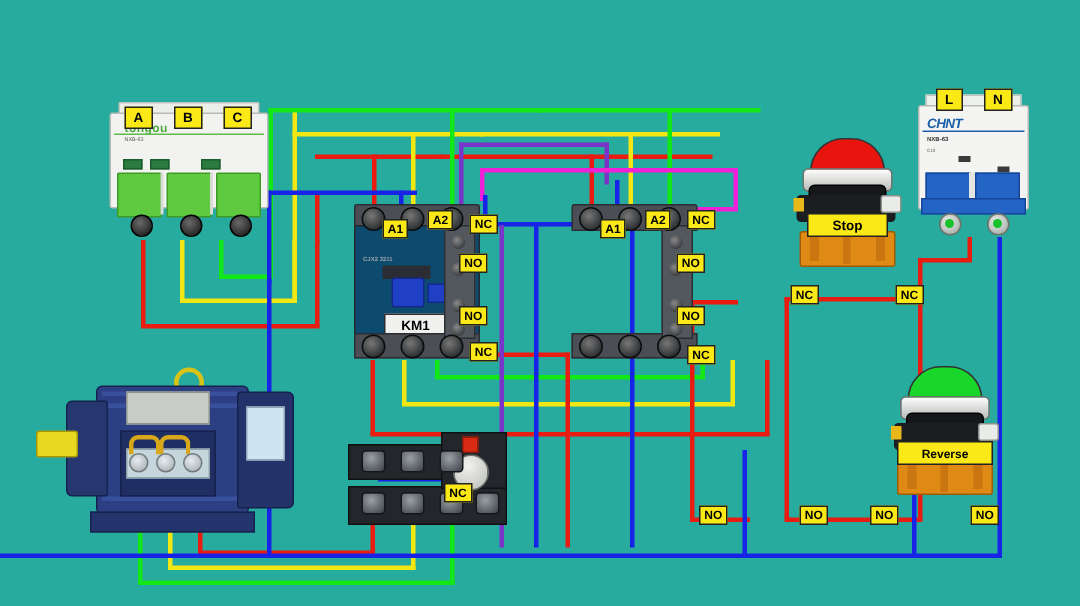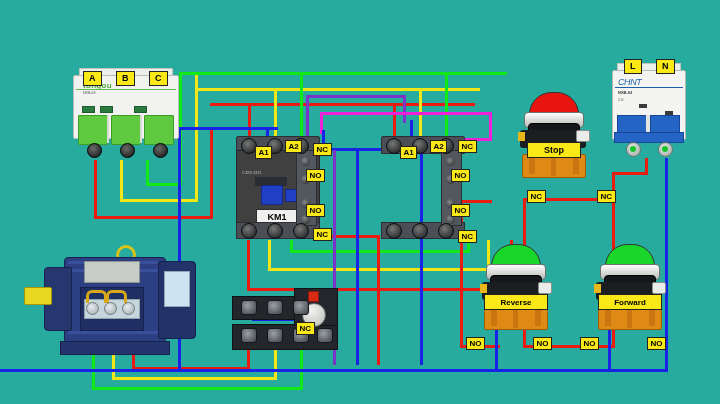--- a/index.html
+++ b/index.html
@@ -40,41 +40,41 @@
   #brk3 .sep{position:absolute;top:40px;width:2px;height:28px;background:#d8dbd4;}
   #brk3 .lug{position:absolute;top:68px;width:13px;height:13px;border-radius:50%;
              background:radial-gradient(circle at 40% 35%,#6a6a6a,#111);border:1px solid #000;}
 
   
   #brk2{position:absolute;left:612px;top:70px;width:72px;height:92px;z-index:20;}
   #brk2 .body{position:absolute;left:0;top:0;width:72px;height:68px;background:#f4f5f3;
               border:1px solid #b5b9b3;border-radius:2px;}
   #brk2 .topcap{position:absolute;left:5px;top:-7px;width:62px;height:10px;background:#edefea;
                 border:1px solid #c2c6bf;}
-  #brk2 .brand{position:absolute;left:5px;top:6px;font-size:9px;color:#1b5fa8;font-weight:normal;
+  #brk2 .brand{position:absolute;left:5px;top:6px;font-size:9px;color:#1b5fa8;font-weight:bold;
                font-style:italic;letter-spacing:-.4px;}
   #brk2 .bline{position:absolute;left:2px;top:16px;width:68px;height:1.4px;background:#1b5fa8;}
   #brk2 .model{position:absolute;left:5px;top:19px;font-size:4px;color:#333;font-weight:bold;}
   #brk2 .spec{position:absolute;left:5px;top:27px;font-size:3px;color:#555;line-height:1.5;}
   #brk2 .win{position:absolute;width:8px;height:4px;background:#3a3a3a;}
   #brk2 .lever{position:absolute;top:45px;width:28px;height:23px;background:#2464c4;
                border:1px solid #17459a;}
   #brk2 .bar{position:absolute;left:2px;top:62px;width:68px;height:9px;background:#2464c4;
              border:1px solid #17459a;}
   #brk2 .sep{position:absolute;left:34px;top:45px;width:4px;height:17px;background:#e3e5e0;}
   #brk2 .lug{position:absolute;top:72px;width:13px;height:13px;border-radius:50%;
              background:radial-gradient(circle at 40% 35%,#e9ecea,#9aa39c);border:1px solid #6d746e;}
   #brk2 .lug i{position:absolute;left:3px;top:3px;width:6px;height:6px;border-radius:50%;
                background:#17c22b;display:block;}
 
   
   .ctr{position:absolute;width:82px;height:100px;z-index:20;}
   .ctr .top{position:absolute;left:0;top:0;width:82px;height:16px;background:#4b4f55;
             border:1px solid #2b2e33;border-radius:2px 2px 0 0;}
-  .ctr .main{position:absolute;left:0;top:14px;width:82px;height:74px;background:#404040;
+  .ctr .main{position:absolute;left:0;top:14px;width:82px;height:74px;background:#0c4a6e;
              border:1px solid #24272c;border-radius:1px;}
   .ctr .bot{position:absolute;left:0;top:86px;width:82px;height:15px;background:#4b4f55;
             border:1px solid #2b2e33;}
   .ctr .mdl{position:absolute;left:5px;top:19px;font-size:4px;color:#9aa0a8;line-height:1.5;
             font-weight:bold;}
   .ctr .btn{position:absolute;left:24px;top:34px;width:20px;height:18px;background:#1f3fc4;
             border:1px solid #13288a;border-radius:2px;}
   .ctr .btn2{position:absolute;left:48px;top:38px;width:11px;height:11px;background:#1f3fc4;
              border:1px solid #13288a;}
   .ctr .slot{position:absolute;left:18px;top:26px;width:32px;height:9px;background:#2a2d33;}
@@ -392,64 +392,50 @@
     <div class="tscrew" style="left:62px;"></div>
     <div class="tscrew" style="left:80px;"></div>
     <div class="tscrew" style="left:98px;"></div>
     <div class="base"></div>
   </div>
 
   <div class="w v grn" style="left:92px;  top:300px; height:34px;"></div>
   <div class="w v yel" style="left:112px; top:300px; height:34px;"></div>
   <div class="w v red" style="left:132px; top:300px; height:34px;"></div>
 
-  <div class="pb" style="left:516px; top:92px;">
+  <div class="pb" style="left:527px; top:92px;">
     <div class="cap" style="background:#e8140e;"></div>
     <div class="ring"></div>
     <div class="blk"></div>
     <div class="blk2"></div>
     <div class="ynub"></div>
     <div class="nub"></div>
     <div class="base">
       <div class="bi" style="left:6px;top:3px;width:6px;height:16px;"></div>
       <div class="bi" style="left:28px;top:1px;width:5px;height:20px;"></div>
       <div class="bi" style="left:50px;top:3px;width:6px;height:16px;"></div>
     </div>
     <div class="nameplate">Stop</div>
   </div>
   <div class="lbl" style="left:527px; top:190px;">NC</div>
   <div class="lbl" style="left:597px; top:190px;">NC</div>
 
-  <div class="pb" style="left:478px; top:244px;">
-    <div class="cap" style="background:#19d62a;"></div>
-    <div class="ring"></div>
-    <div class="blk"></div>
-    <div class="blk2"></div>
-    <div class="ynub"></div>
-    <div class="nub"></div>
-    <div class="base">
-      <div class="bi" style="left:6px;top:3px;width:6px;height:16px;"></div>
-      <div class="bi" style="left:28px;top:1px;width:5px;height:20px;"></div>
-      <div class="bi" style="left:50px;top:3px;width:6px;height:16px;"></div>
-    </div>
-    <div class="nameplate" style="left:6px;width:62px;font-size:8px;">Reverse</div>
-  </div>
   <div class="lbl" style="left:466px; top:337px;">NO</div>
   <div class="lbl" style="left:533px; top:337px;">NO</div>
 
   <div class="pb" style="left:592px; top:244px;">
     <div class="cap" style="background:#19d62a;"></div>
     <div class="ring"></div>
     <div class="blk"></div>
     <div class="blk2"></div>
     <div class="ynub"></div>
     <div class="nub"></div>
     <div class="base">
       <div class="bi" style="left:6px;top:3px;width:6px;height:16px;"></div>
       <div class="bi" style="left:28px;top:1px;width:5px;height:20px;"></div>
       <div class="bi" style="left:50px;top:3px;width:6px;height:16px;"></div>
     </div>
-    <div class="nameplate" style="left:6px;width:62px;font-size:8px;">Forward</div>
+    <div class="nameplate" style="left:6px;width:62px;font-size:8px;">Reverse</div>
   </div>
   <div class="lbl" style="left:580px; top:337px;">NO</div>
   <div class="lbl" style="left:647px; top:337px;">NO</div>
 
 </div>
 
 </body></html>

